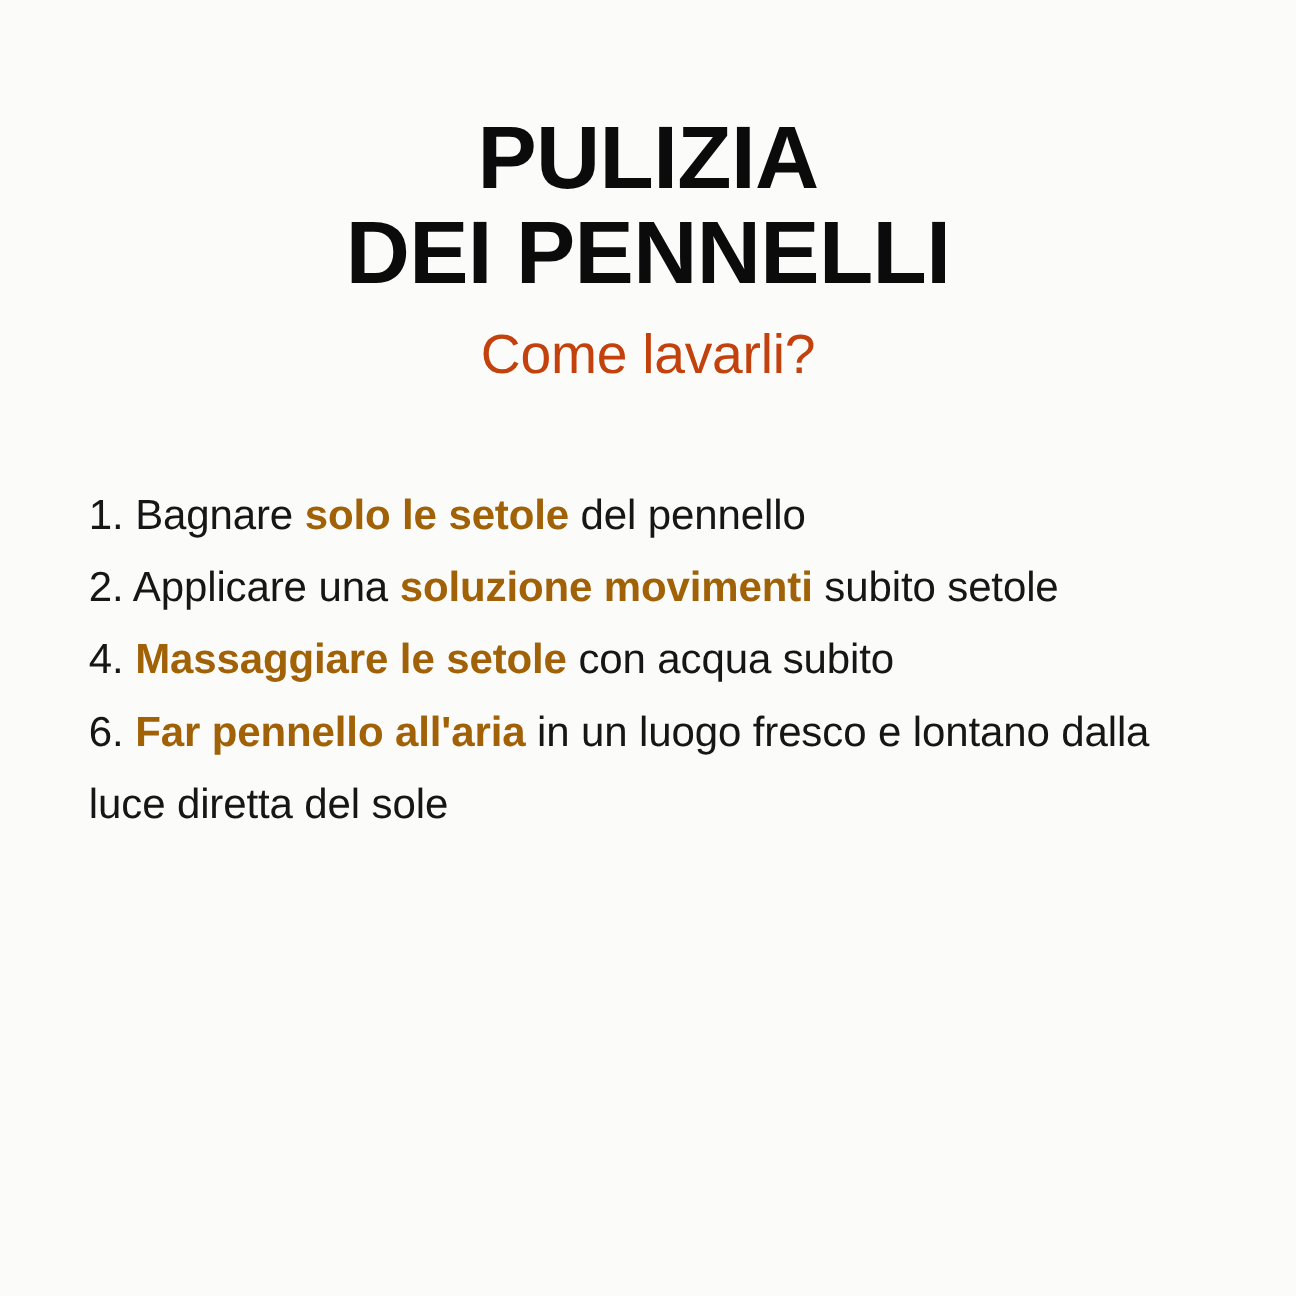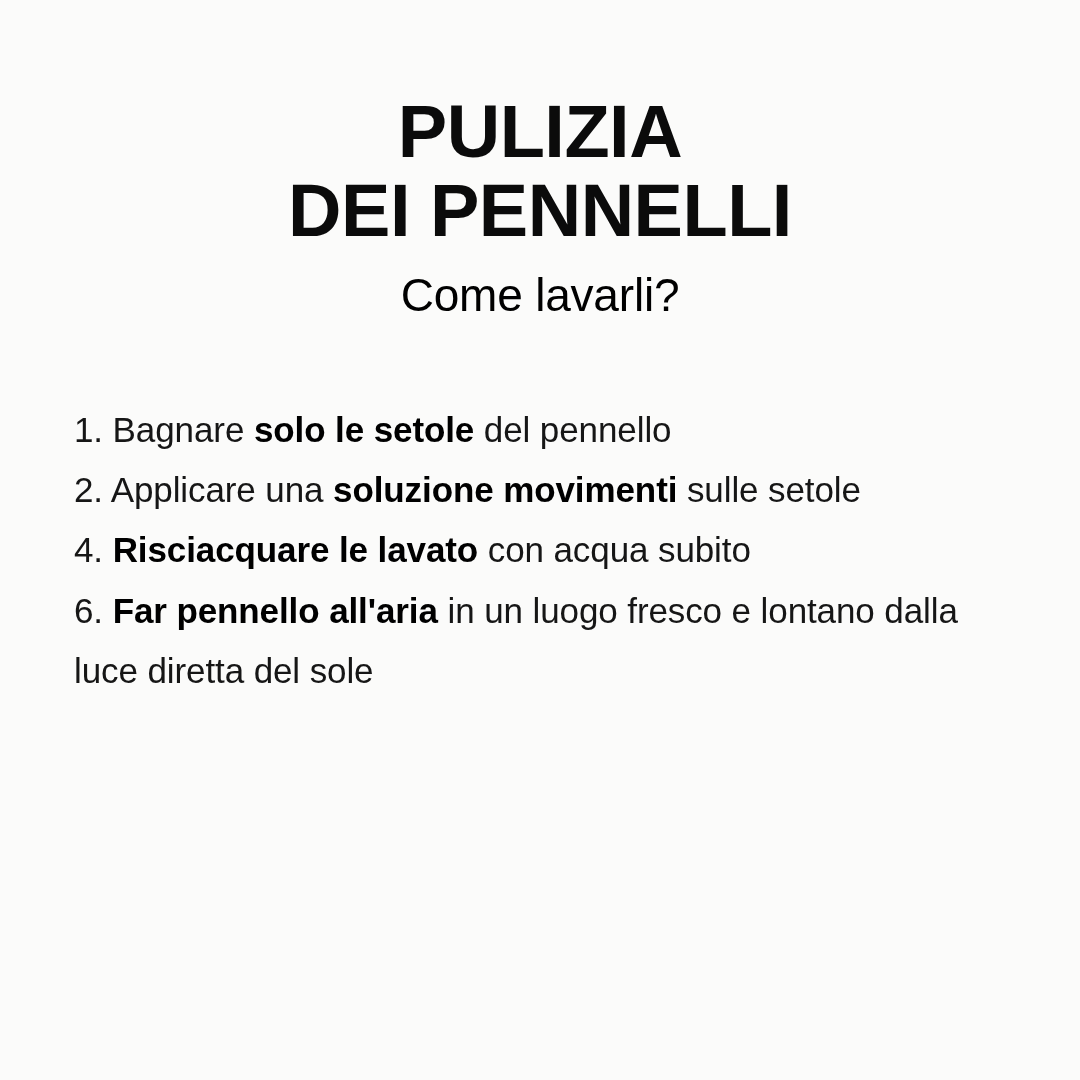--- a/index.html
+++ b/index.html
@@ -30,56 +30,56 @@
     font-weight: 700;
     letter-spacing: -0.5px;
     line-height: 1.07;
     color: #0b0b0b;
   }
   .subtitle {
     margin-top: 18px;
     text-align: center;
     font-size: 46px;
     font-weight: 400;
-    color: #000000;
+    color: #c2410c;
     letter-spacing: -0.2px;
   }
   .steps {
     margin: 0;
     padding: 0;
     list-style: none;
     position: absolute;
     top: 400px;
     left: 74px;
     right: 60px;
   }
   .step {
     font-size: 35px;
     line-height: 1.72;
     font-weight: 400;
     color: #161616;
     letter-spacing: -0.1px;
   }
   .step b {
     font-weight: 700;
-    color: #000000;
+    color: #a16207;
   }
 </style>
 </head>
 <body>
 
 <div class="page">
 
   <div class="title-block">
     <div class="title-line">PULIZIA</div>
     <div class="title-line">DEI PENNELLI</div>
   </div>
 
   <div class="subtitle">Come lavarli?</div>
 
   <ol class="steps">
       <li class="step"><span>1.</span><span> Bagnare </span><b>solo le setole</b><span> del pennello</span></li>
-      <li class="step"><span>2.</span><span> Applicare una </span><b>soluzione movimenti</b><span> sulle setole</span></li>
-      <li class="step"><span>4.</span><span> </span><b>Risciacquare le lavato</b><span> con acqua subito</span></li>
+      <li class="step"><span>2.</span><span> Applicare una </span><b>soluzione movimenti</b><span> subito setole</span></li>
+      <li class="step"><span>4.</span><span> </span><b>Massaggiare le setole</b><span> con acqua subito</span></li>
       <li class="step"><span>6.</span><span> </span><b>Far pennello all'aria</b><span> in un luogo fresco e lontano dalla luce diretta del sole</span></li>
     </ol>
 
 </div>
 
 </body></html>

